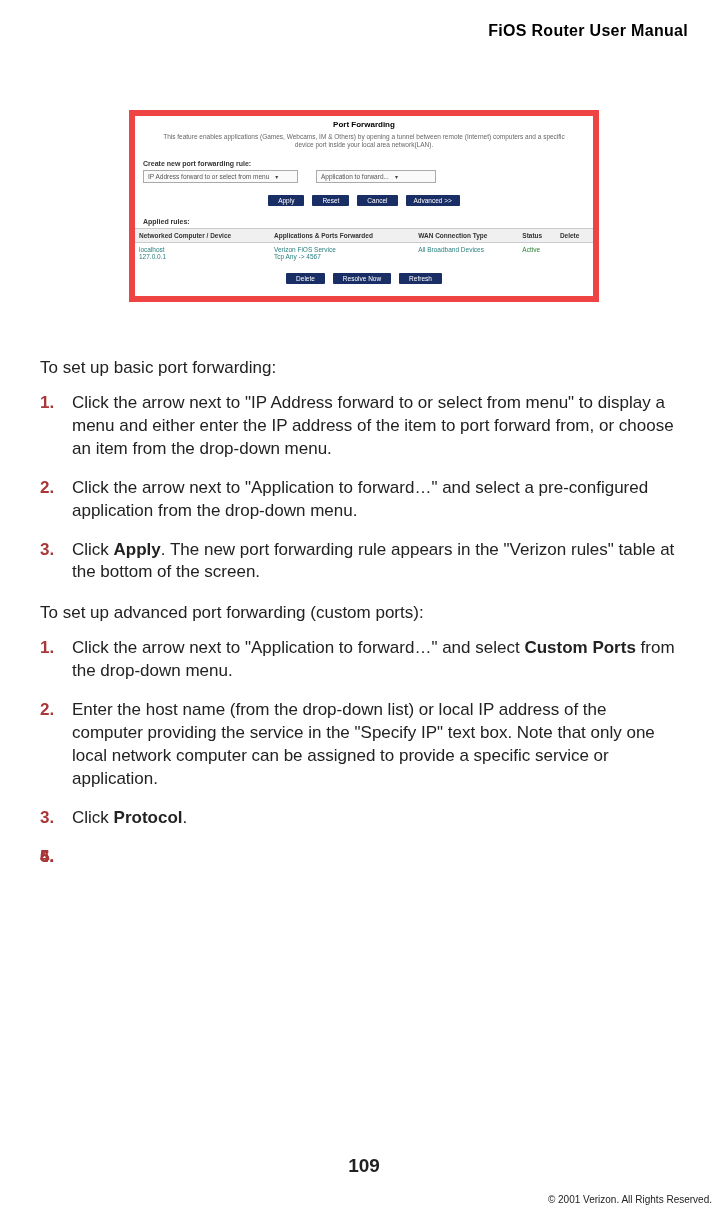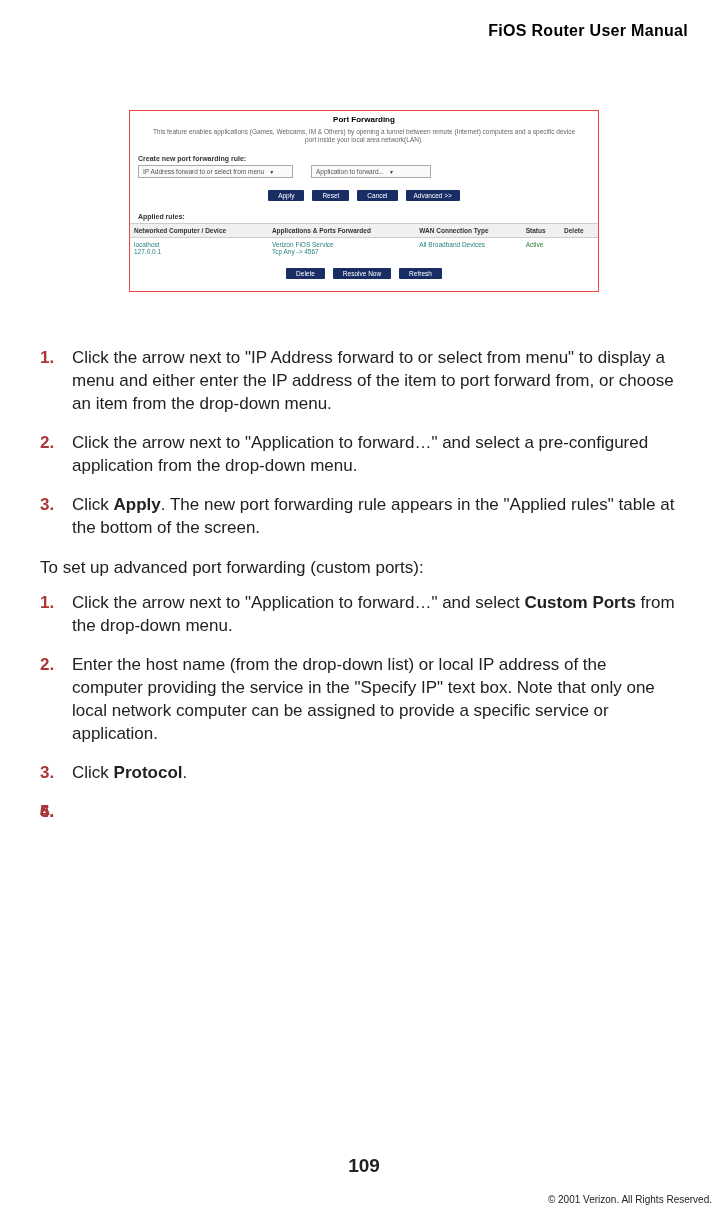--- a/index.html
+++ b/index.html
@@ -1,20 +1,20 @@
 <!DOCTYPE html>
 <html><head>
 <meta charset="utf-8">
 <style>
   * { box-sizing: border-box; margin: 0; padding: 0; }
   html, body { width: 728px; height: 1227px; background: #fff; font-family: "Segoe UI", "Myriad Pro", Arial, sans-serif; color: #222; }
   .page { position: relative; width: 728px; height: 1227px; padding: 25px 40px 40px 40px; }
   .header-title { position: absolute; top: 22px; right: 40px; font-weight: 800; font-size: 16px; color: #000; letter-spacing: 0.3px; }
   .screenshot-container { margin: 85px auto 0 auto; width: 470px; }
-  .panel { border: 1px solid #ef4444; font-size: 7px; font-family: Verdana, Arial, sans-serif; background: #fff; }
+  .panel { border: 6px solid #ef4444; font-size: 7px; font-family: Verdana, Arial, sans-serif; background: #fff; }
   .panel-title { text-align: center; font-weight: bold; font-size: 8px; padding: 4px 0 2px 0; color: #000; }
   .panel-desc { text-align: center; color: #666; font-size: 6.5px; padding: 2px 20px 6px 20px; line-height: 1.3; }
   .sec-label { font-weight: bold; font-size: 7px; padding: 4px 8px 3px 8px; color: #333; }
   .rule-row { display: flex; gap: 18px; padding: 0 8px 6px 8px; align-items: center; }
   .dropdown { display: inline-flex; align-items: center; border: 1px solid #aaa; background: #fafafa; height: 13px; padding: 0 4px; font-size: 6.5px; color: #555; position: relative; }
   .dropdown .arrow { margin-left: 6px; font-size: 6px; color: #444; }
   .dd1 { width: 155px; }
   .dd2 { width: 120px; }
   .btn-row { text-align: center; padding: 6px 0 8px 0; }
   .nbtn { display: inline-block; background: #1a2e66; color: #fff; font-size: 6.5px; padding: 2px 10px; margin: 0 3px; border-radius: 1px; }
@@ -90,32 +90,33 @@
       </table>
       <div class="btn-row" style="padding-top:10px; padding-bottom:12px;">
         <span class="nbtn">Delete</span>
         <span class="nbtn">Resolve Now</span>
         <span class="nbtn">Refresh</span>
       </div>
     </div>
   </div>
 
   <div class="body-text">
+    <p class="intro">To set up basic port forwarding:</p>
     <ol class="steps">
       <li>
         <span class="num">1.</span>
         <span>Click the arrow next to "IP Address forward to or select from menu" to display  a menu and either enter the IP address of the item to port forward from, or choose an item from the drop-down menu.</span>
       </li>
       <li>
         <span class="num">2.</span>
         <span>Click the arrow next to "Application to forward…" and select a pre-configured application from the drop-down menu.</span>
       </li>
       <li>
         <span class="num">3.</span>
-        <span>Click </span><span class="bold">Apply</span><span>. The new port forwarding rule appears in the "Applied rules" table at the bottom of the screen.</span>
+        <span>Click </span><span class="bold">Apply</span><span>. The new port forwarding rule appears in the "Verizon rules" table at the bottom of the screen.</span>
       </li>
     </ol>
 
     <p class="intro">To set up advanced port forwarding (custom ports):</p>
     <ol class="steps">
       <li>
         <span class="num">1.</span>
         <span>Click the arrow next to "Application to forward…" and select </span><span class="bold">Custom Ports</span><span> from the drop-down menu.</span>
       </li>
       <li>

